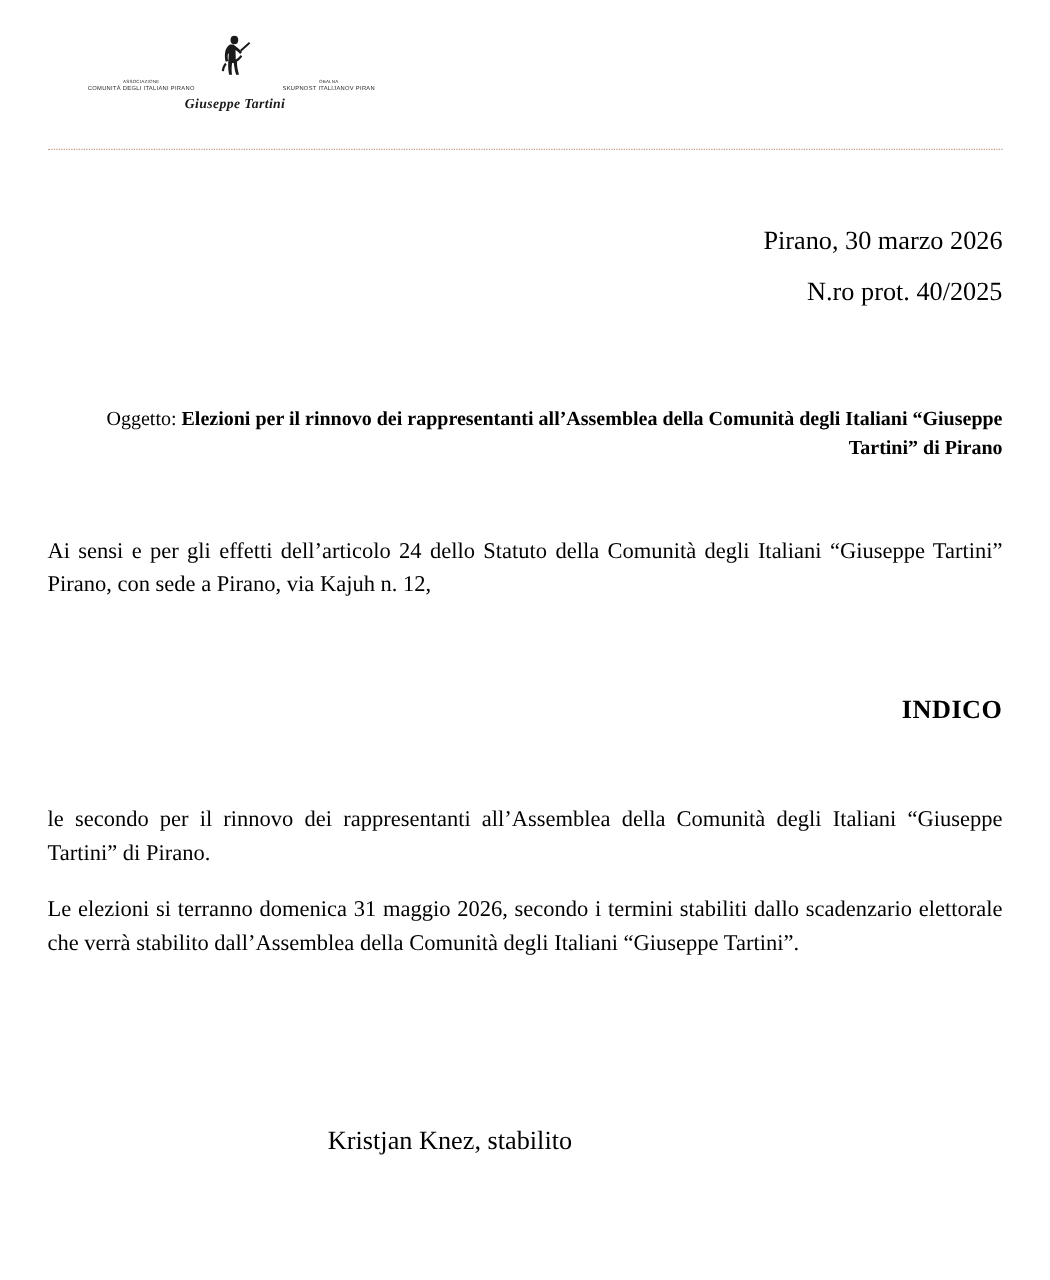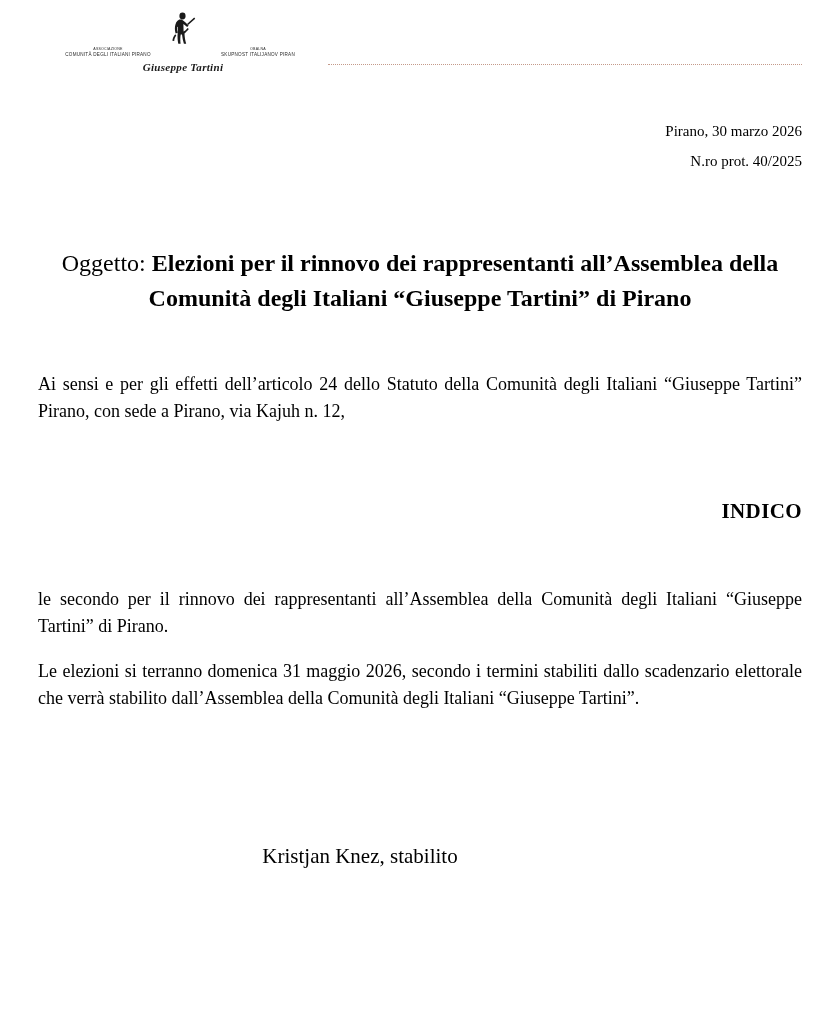--- a/index.html
+++ b/index.html
@@ -18,24 +18,24 @@
   .page {
     width: 840px;
     height: 1024px;
     box-sizing: border-box;
     padding: 0 38px;
     position: relative;
   }
 
   
   .letterhead {
-    padding-top: 12px;
+    padding-top: 28px;
     display: flex;
-    flex-direction: row;
-    align-items: flex-end;
+    flex-direction: column;
+    align-items: flex-start;
   }
   .logo-block {
     display: flex;
     flex-direction: column;
     align-items: center;
     width: 300px;
   }
   .logo-row {
     display: flex;
     align-items: center;
@@ -88,28 +88,28 @@
     margin-top: 30px;
     border: 0;
     border-top: 1px dotted #c49a8a;
     width: 100%;
   }
 
   
   .meta {
     margin-top: 44px;
     text-align: right;
-    font-size: 15px;
+    font-size: 21px;
     line-height: 1.95;
   }
   .subject {
     margin-top: 70px;
-    font-size: 24px;
+    font-size: 16px;
     line-height: 1.45;
-    text-align: center;
+    text-align: right;
   }
   .subject .label {
     font-weight: normal;
   }
   .subject .value {
     font-weight: bold;
   }
   .para {
     font-size: 18px;
     line-height: 1.5;

